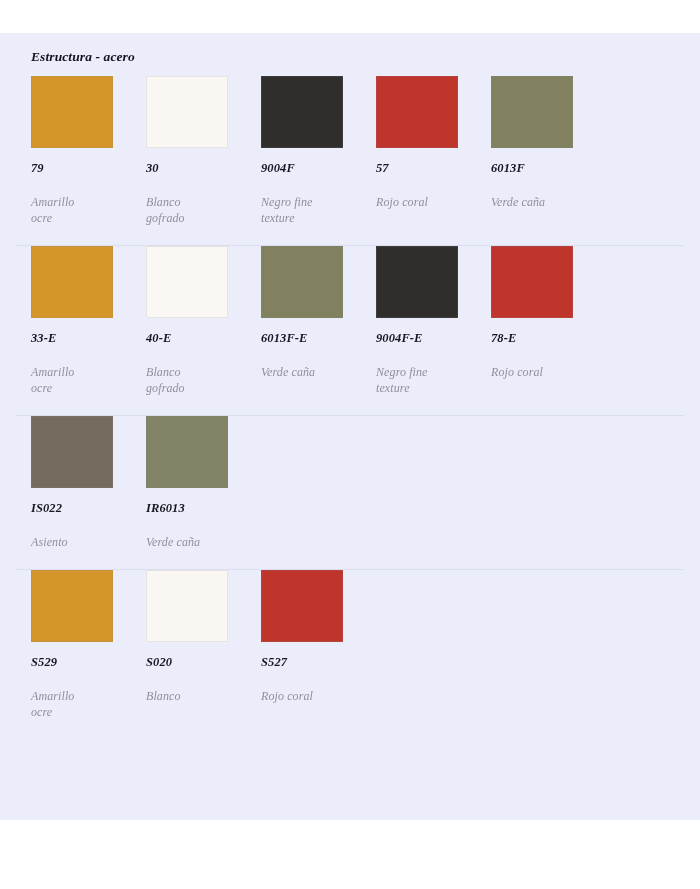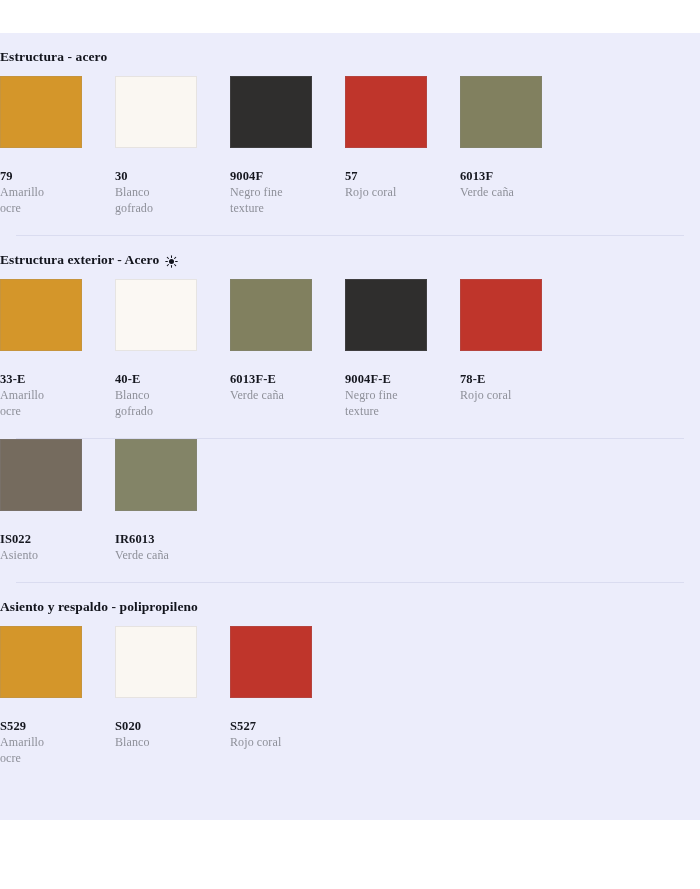--- a/index.html
+++ b/index.html
@@ -20,22 +20,23 @@
     left: 0;
     top: 33px;
     width: 700px;
     height: 787px;
     background: #ecedfb;
     box-sizing: border-box;
     overflow: hidden;
   }
 
   .section {
-    padding: 0 0;
+    padding: 0 31px;
     box-sizing: border-box;
+    font-style: italic;
   }
 
   .section-divider {
     height: 1px;
     background: #dadcf0;
     margin: 0 16px;
   }
 
   .section-title {
     font-family: "Liberation Serif", "DejaVu Serif", serif;
@@ -77,30 +78,30 @@
     height: 72px;
     box-sizing: border-box;
     border: 1px solid rgba(140,140,150,0.18);
   }
 
   .swatch-code {
     font-family: "Liberation Serif", "DejaVu Serif", serif;
     font-weight: bold;
     font-size: 12.5px;
     color: #15171f;
-    margin-top: 21px;
+    margin-top: 13px;
     line-height: 1.15;
     letter-spacing: 0.1px;
   }
 
   .swatch-name {
     font-family: "Liberation Serif", "DejaVu Serif", serif;
     font-size: 12px;
     color: #8e9099;
-    margin-top: 2px;
+    margin-top: 20px;
     line-height: 1.32;
     letter-spacing: 0.1px;
     white-space: pre-line;
   }
 
   .section-body-pad { padding-bottom: 18px; }
 </style>
 </head>
 <body style="background: rgb(255, 255, 255);">
 
@@ -136,38 +137,20 @@
           </div>
           <div class="swatch-cell">
             <div class="swatch-chip" style="background: rgb(129, 128, 95);"></div>
             <div class="swatch-code">6013F</div>
             <div class="swatch-name">Verde caña</div>
           </div>
         </div>
       </div>
       <div class="section-divider"></div>
       <div class="section section-body-pad">
-        <div class="section-title">
-          <span>Estructura exterior - Acero</span>
-          <span class="sun-icon">
-            <svg viewBox="0 0 16 16" width="13" height="13" aria-hidden="true">
-              <circle cx="8" cy="8" r="3.1" fill="#12141c"></circle>
-              <g stroke="#12141c" stroke-width="1.25" stroke-linecap="round">
-                <line x1="8" y1="0.9" x2="8" y2="3.0"></line>
-                <line x1="8" y1="13.0" x2="8" y2="15.1"></line>
-                <line x1="0.9" y1="8" x2="3.0" y2="8"></line>
-                <line x1="13.0" y1="8" x2="15.1" y2="8"></line>
-                <line x1="2.8" y1="2.8" x2="4.3" y2="4.3"></line>
-                <line x1="11.7" y1="11.7" x2="13.2" y2="13.2"></line>
-                <line x1="13.2" y1="2.8" x2="11.7" y2="4.3"></line>
-                <line x1="4.3" y1="11.7" x2="2.8" y2="13.2"></line>
-              </g>
-            </svg>
-          </span>
-        </div>
         <div class="swatch-row">
           <div class="swatch-cell">
             <div class="swatch-chip" style="background: rgb(212, 150, 42);"></div>
             <div class="swatch-code">33-E</div>
             <div class="swatch-name">Amarillo
 ocre</div>
           </div>
           <div class="swatch-cell">
             <div class="swatch-chip" style="background: rgb(251, 248, 243);"></div>
             <div class="swatch-code">40-E</div>
@@ -202,23 +185,20 @@
           </div>
           <div class="swatch-cell">
             <div class="swatch-chip" style="background: rgb(131, 132, 103);"></div>
             <div class="swatch-code">IR6013</div>
             <div class="swatch-name">Verde caña</div>
           </div>
         </div>
       </div>
       <div class="section-divider"></div>
       <div class="section section-body-pad">
-        <div class="section-title">
-          <span>Asiento y respaldo - polipropileno</span>
-        </div>
         <div class="swatch-row">
           <div class="swatch-cell">
             <div class="swatch-chip" style="background: rgb(212, 150, 42);"></div>
             <div class="swatch-code">S529</div>
             <div class="swatch-name">Amarillo
 ocre</div>
           </div>
           <div class="swatch-cell">
             <div class="swatch-chip" style="background: rgb(250, 247, 242);"></div>
             <div class="swatch-code">S020</div>

